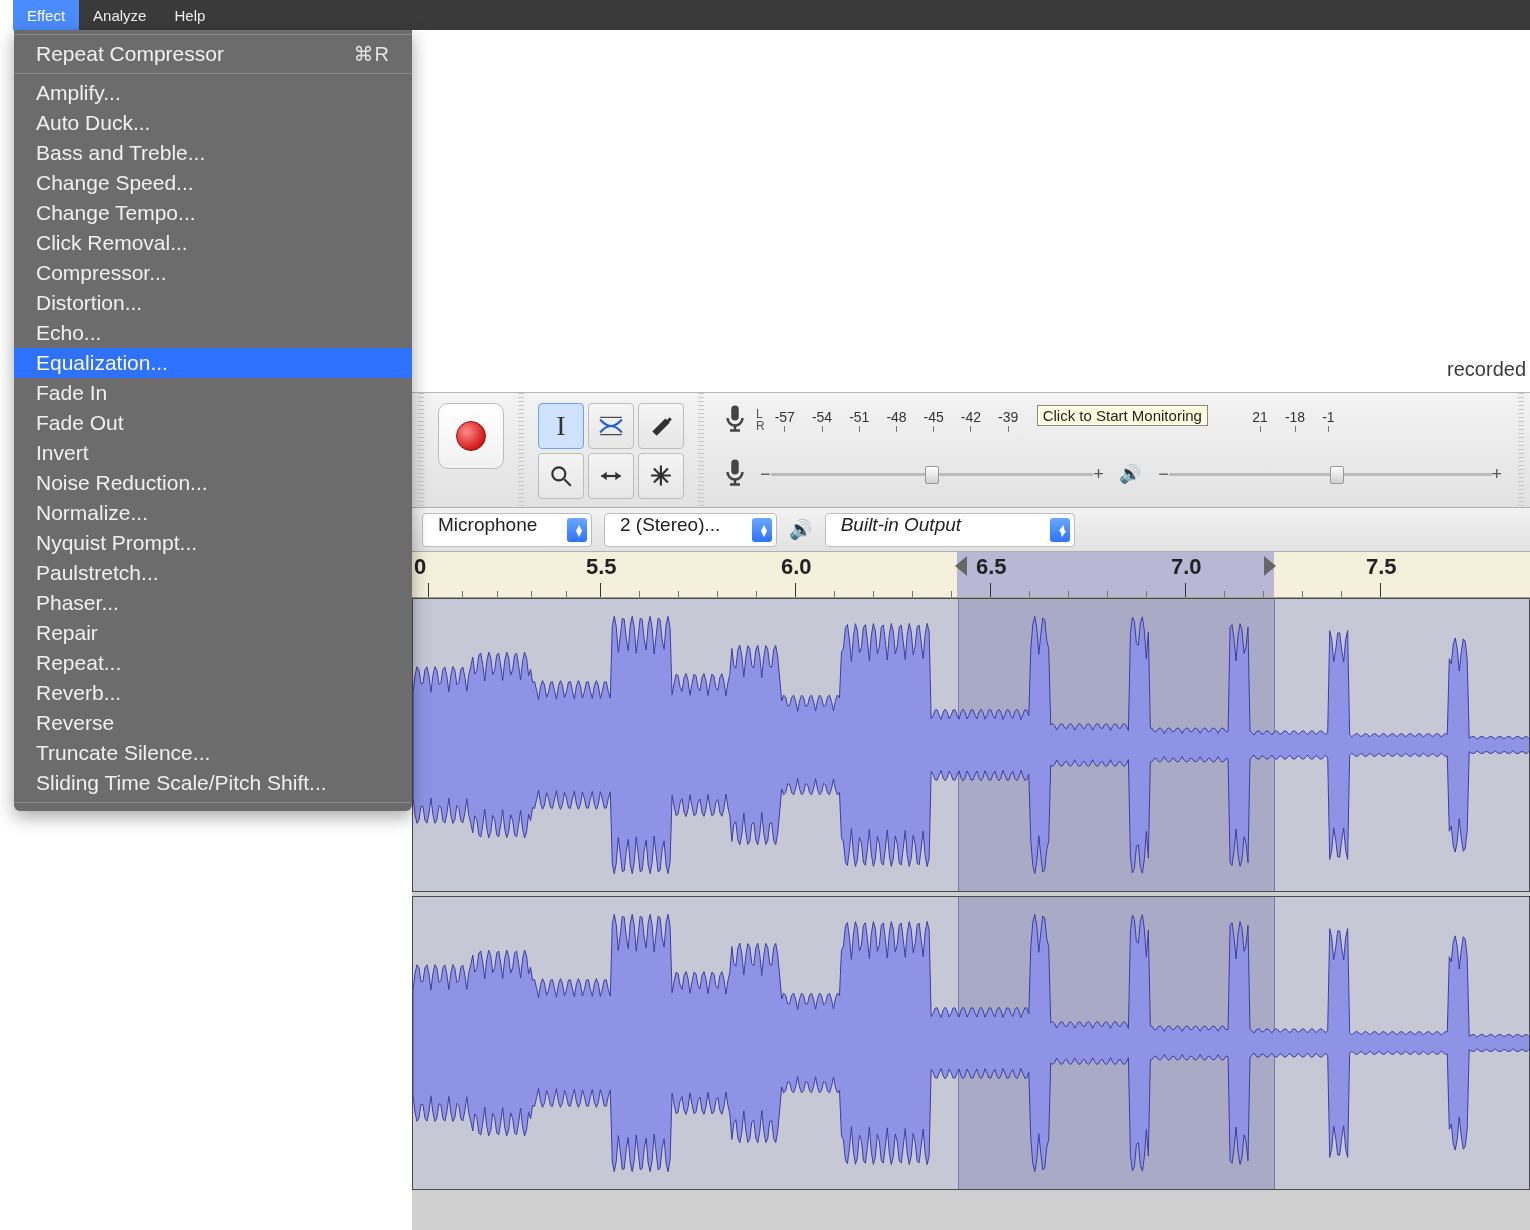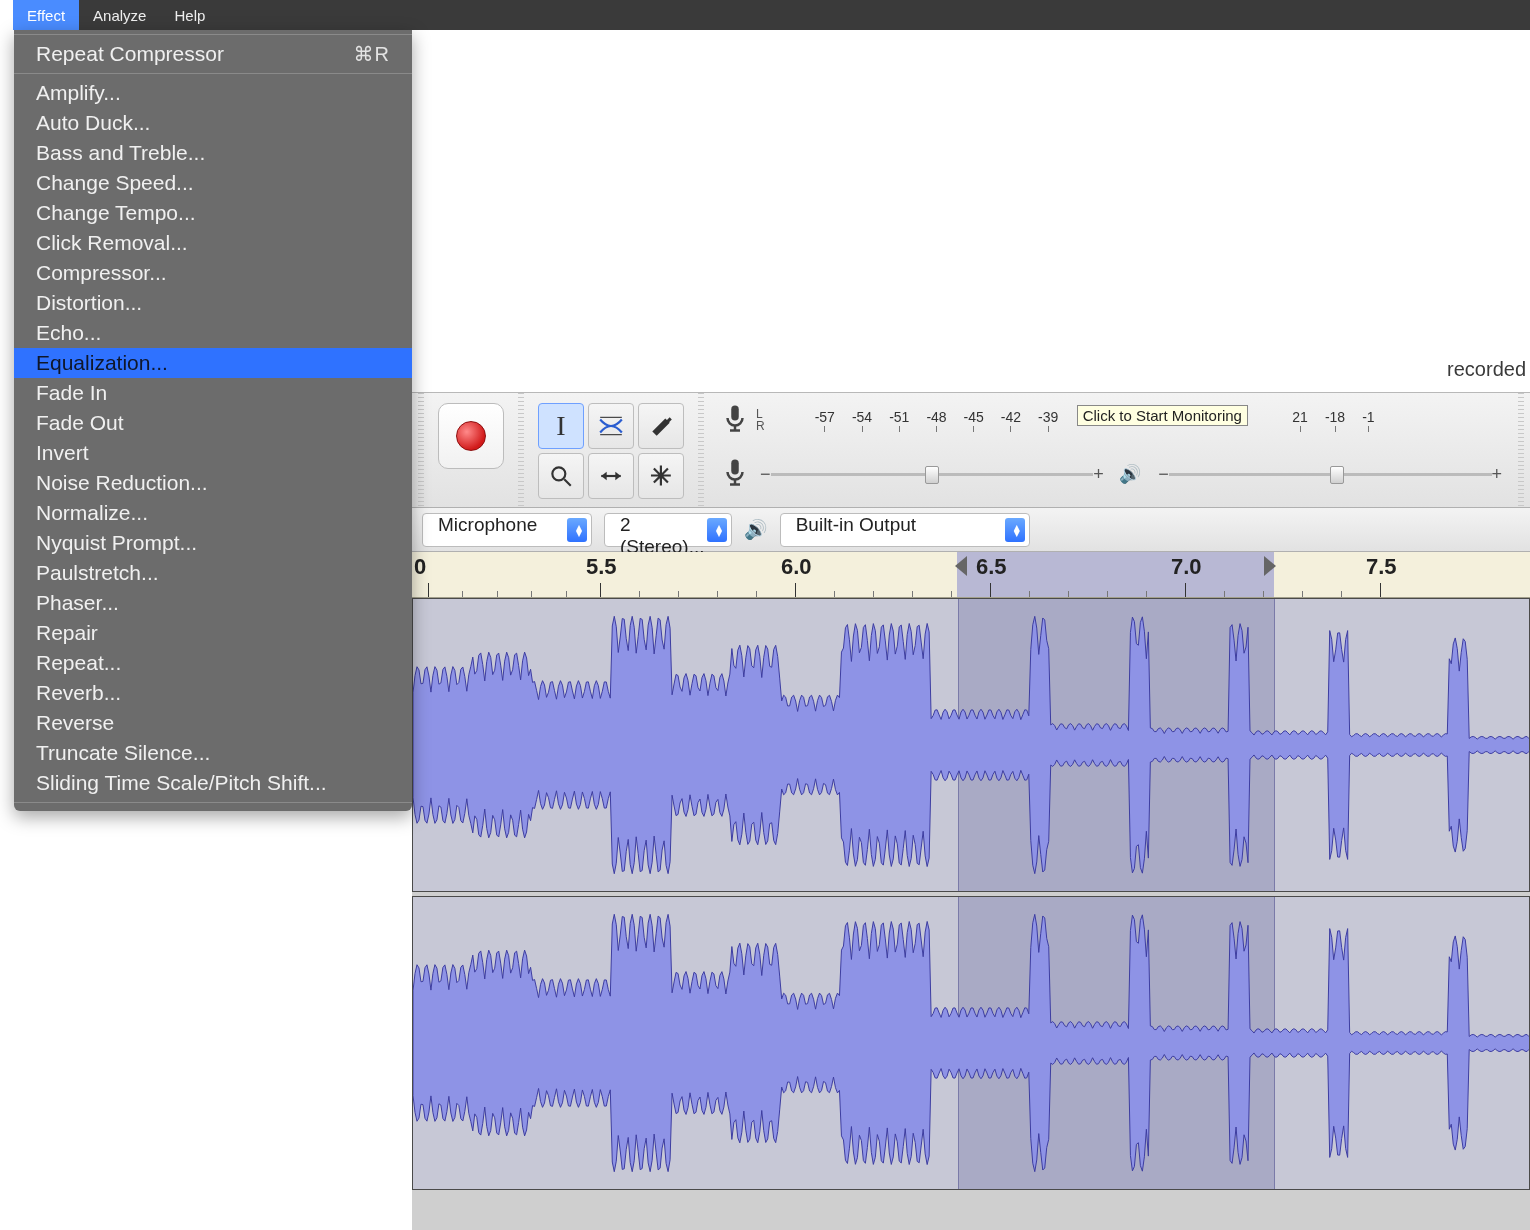--- a/index.html
+++ b/index.html
@@ -6,21 +6,21 @@
   body { width: 1530px; height: 1230px; background: #fff; overflow: hidden; position: relative; }
 
   
   .menubar { position: absolute; left: 13px; top: 0; width: 100%; height: 30px; background: #3a3a3a; display: flex; align-items: stretch; color: #eee; font-size: 15px; z-index: 10; }
   .menu-title { padding: 2px 14px 2px 14px; display: flex; align-items: center; cursor: default; }
   .menu-title.active { background: #4a8cff; color: #fff; }
 
   
   .dropdown { position: absolute; left: 14px; top: 30px; width: 398px; background: #6c6c6c; color: #f0f0f0; font-size: 21px; z-index: 20; border-bottom-left-radius: 6px; border-bottom-right-radius: 6px; box-shadow: 0 6px 18px rgba(0,0,0,.35); padding-bottom: 4px; }
   .dd-item { padding: 3px 22px 3px 22px; display: flex; justify-content: space-between; align-items: center; white-space: nowrap; }
-  .dd-item.highlight { background: #2f72ff; color: #0f172a; }
+  .dd-item.highlight { background: #2f72ff; color: #fef9c3; }
   .dd-sep { height: 1px; background: #8a8a8a; margin: 4px 0; }
   .dd-shortcut { font-size: 20px; letter-spacing: 1px; opacity: .9; }
 
   
   .canvas-white { position: absolute; left: 412px; top: 30px; right: 0; height: 348px; background: #fff; }
 
   
   .win-title { position: absolute; right: 4px; top: 358px; font-size: 20px; color: #3a3a3a; width: 110px; text-align: right; }
 
   
@@ -33,21 +33,21 @@
 
   .tool-grid { display: grid; grid-template-columns: repeat(3, 46px); grid-template-rows: repeat(2, 46px); gap: 4px; padding: 10px 8px; }
   .tool-cell { background: linear-gradient(#f5f5f5,#e6e6e6); border: 1px solid #bdbdbd; border-radius: 4px; display: flex; align-items: center; justify-content: center; font-size: 22px; color: #333; }
   .tool-cell svg { width: 26px; height: 26px; }
   .tool-cell.selected { background: #cfe2ff; border-color: #6fa0ff; }
 
   .meter-area { flex: 1; display: flex; flex-direction: column; padding: 6px 10px 4px 10px; gap: 12px; }
   .meter-row { display: flex; align-items: center; gap: 10px; height: 42px; }
   .mic-icon svg { width: 30px; height: 30px; }
   .lr-label { font-size: 12px; color: #555; display: flex; flex-direction: column; line-height: 12px; margin-left: -4px; }
-  .db-scale { flex: 1; display: flex; align-items: center; gap: 17px; font-size: 15px; color: #333; position: relative; margin-left: 40px; }
+  .db-scale { flex: 1; display: flex; align-items: center; gap: 17px; font-size: 15px; color: #333; position: relative; }
   .db-tick { display: flex; flex-direction: column; align-items: center; font-size: 14px; }
   .db-tick::after { content: ""; width: 1px; height: 6px; background: #777; margin-top: 1px; }
   .monitor-tip { position: absolute; left: 262px; top: -4px; background: #ffffe1; border: 1px solid #888; padding: 1px 5px; font-size: 15px; color: #222; white-space: nowrap; }
 
   .vol-slider { flex: 1; display: flex; align-items: center; height: 28px; position: relative; }
   .vol-track { flex: 1; height: 3px; background: #bbb; position: relative; }
   .vol-thumb { position: absolute; top: -7px; width: 14px; height: 18px; background: linear-gradient(#fff,#d0d0d0); border: 1px solid #999; border-radius: 2px; }
   .spk-icon { font-size: 18px; color: #444; margin: 0 6px; }
 
   
@@ -284,26 +284,26 @@
     </div>
   </div>
   <div class="tb-grip"></div>
 </div>
 
 <div class="device-row">
   <div class="combo" style="width:170px;">
     <span>Microphone</span>
     <span class="chev">▴<br>▾</span>
   </div>
-  <div class="combo" style="width:128px;">
+  <div class="combo" style="width:173px;">
     <span>2 (Stereo)...</span>
     <span class="chev">▴<br>▾</span>
   </div>
   <span class="dev-spk-icon">🔊</span>
-  <div class="combo" style="width:250px;">
+  <div class="combo" style="width:250px;font-style:italic;">
     <span>Built-in Output</span>
     <span class="chev">▴<br>▾</span>
   </div>
 </div>
 
 <div class="ruler">
   <div class="ruler-inner" id="ruler-inner">
     <div class="ruler-sel" id="ruler-sel" style="left: 545px; width: 317px;"></div>
   <div class="tick-major" style="left: 16px;"></div>
       <div class="tick-label" style="left: 16px;">0</div>

